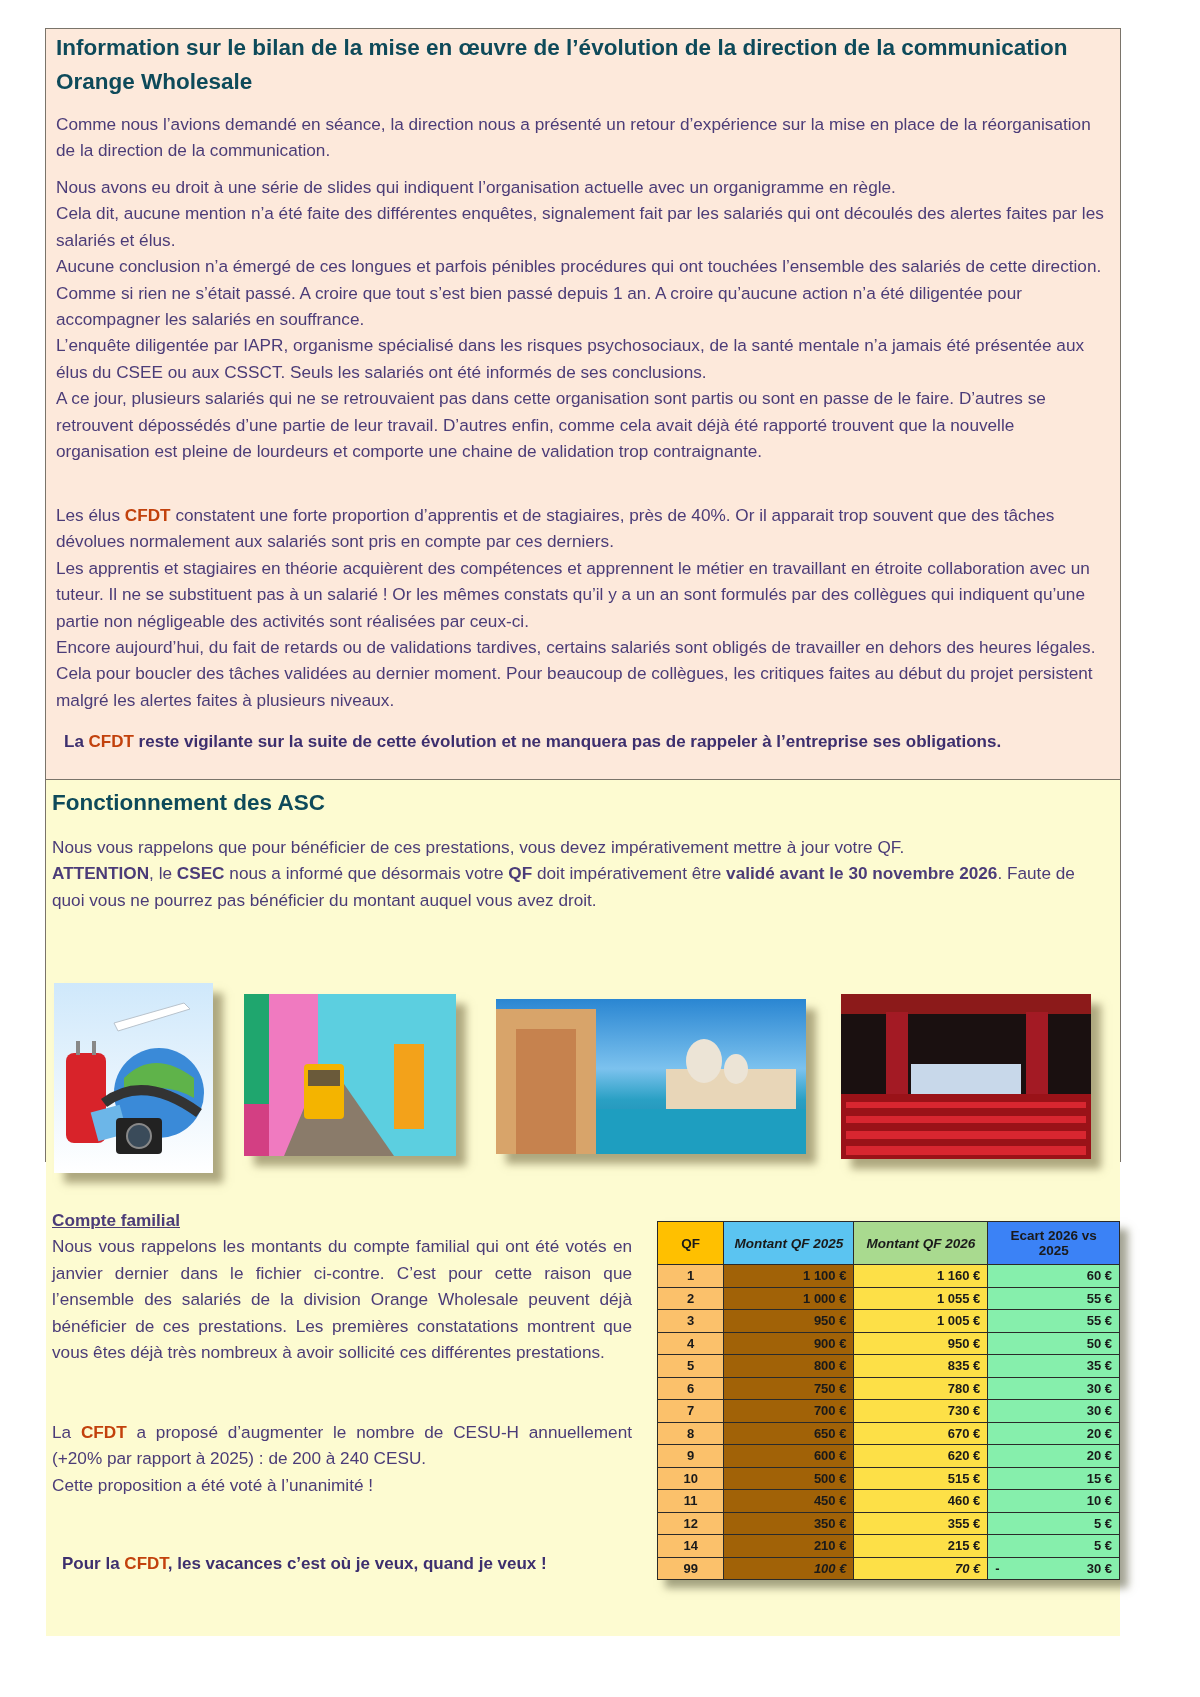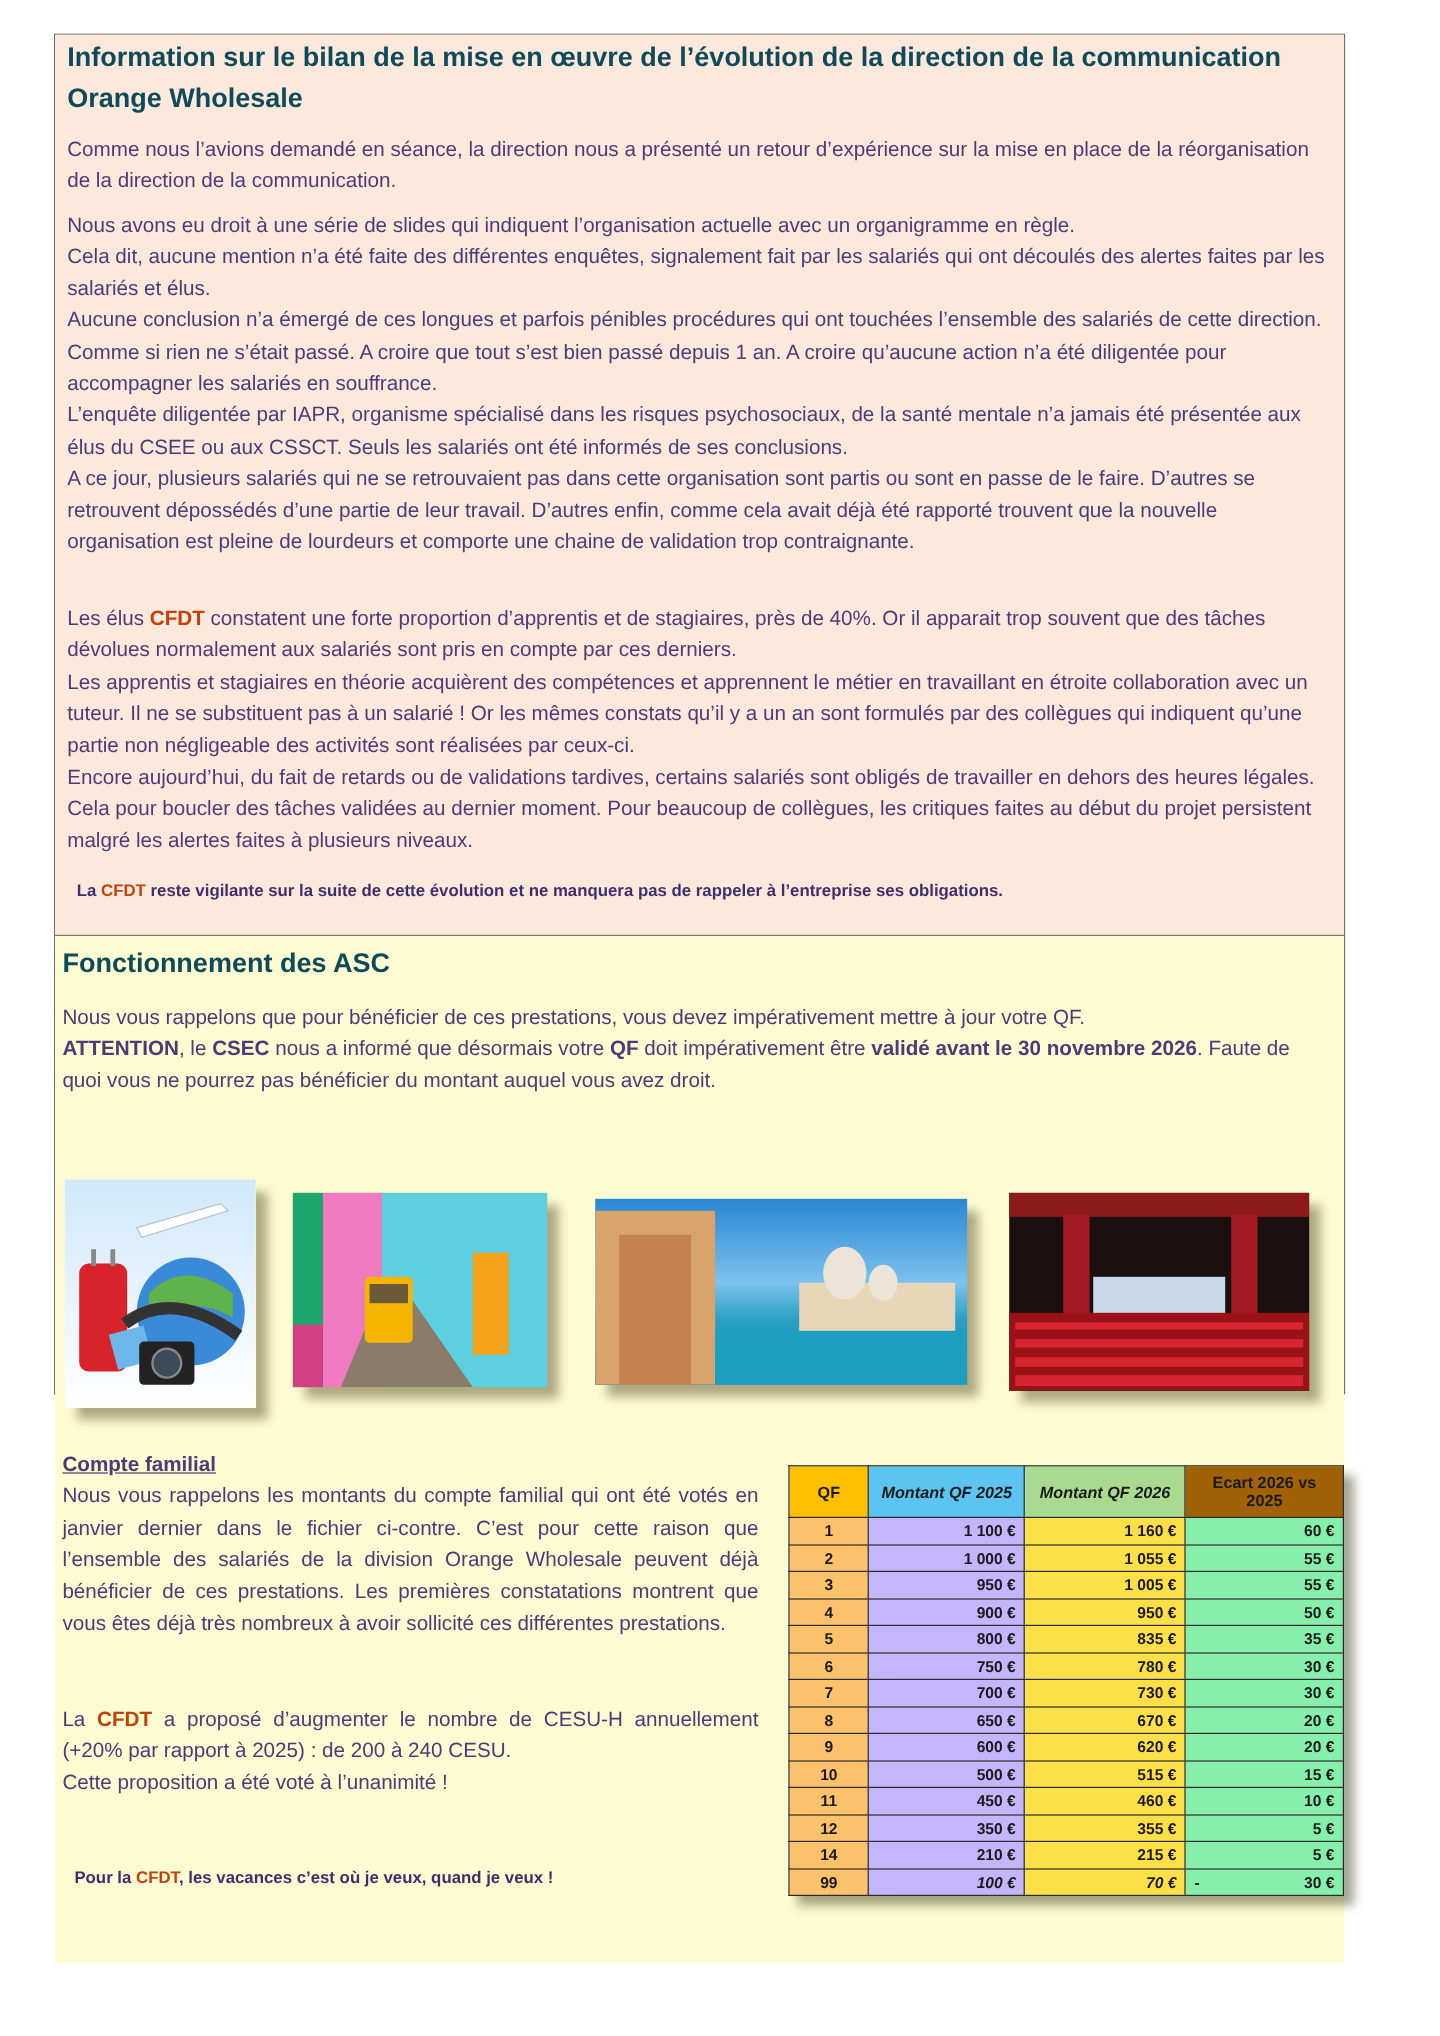--- a/index.html
+++ b/index.html
@@ -6,38 +6,38 @@
   body { width:1200px; height:1697px; position:relative; font-family:"Liberation Sans", sans-serif; overflow:hidden; }
   .page { position:absolute; left:45px; top:28px; width:1076px; height:1134px; border:1.5px solid #7a746a; box-sizing:border-box; }
   .sec1 { position:absolute; left:0; top:0; width:100%; height:751px; background:#fde9db; border-bottom:1.5px solid #7a746a; box-sizing:border-box; }
   .sec2 { position:absolute; left:0; top:751px; width:100%; height:856px; background:#fdfbd1; }
   .h1 { position:absolute; left:10px; top:2px; width:1040px; color:#0e4a5a; font-weight:bold; font-size:22.5px; line-height:34px; }
   .h2 { position:absolute; left:6px; top:8px; color:#0e4a5a; font-weight:bold; font-size:22.5px; line-height:30px; }
   .txt { color:#4b3c78; font-size:17.2px; line-height:26.4px; }
   .para { position:absolute; left:10px; width:1055px; margin:0; }
   .cfdt { color:#c2410c; font-weight:bold; }
   .b { font-weight:bold; }
-  .closing { position:absolute; left:18px; width:1050px; font-weight:bold; color:#3d2f6e; font-size:14px; line-height:26px; }
+  .closing { position:absolute; left:18px; width:1050px; font-weight:bold; color:#3d2f6e; font-size:17px; line-height:26px; }
   .photo { position:absolute; box-shadow:10px 10px 8px rgba(110,100,60,0.55); overflow:hidden; }
   .sub { text-decoration:underline; font-weight:bold; }
   .col-left { position:absolute; left:6px; width:592px; }
   .just { text-align:justify; }
   table.qf { position:absolute; left:611px; top:441px; border-collapse:collapse; box-shadow:8px 8px 8px rgba(90,90,60,0.55); font-family:"Liberation Sans", sans-serif; font-weight:bold; font-size:13px; color:#1a1a1a; }
   table.qf th, table.qf td { border:1.6px solid #2a2a2a; padding:0 7px; height:21.5px; }
   table.qf th { height:42px; font-size:13.5px; }
   .c-qf { width:52px; text-align:center; }
   .c-25 { width:116px; text-align:right; }
   .c-26 { width:120px; text-align:right; }
   .c-ec { width:118px; text-align:right; }
   th.c-qf { background:#ffc000; }
   th.c-25 { background:#5bc4f1; font-style:italic; text-align:center; }
   th.c-26 { background:#a9da8f; font-style:italic; text-align:center; }
-  th.c-ec { background:#a16207; text-align:center; }
+  th.c-ec { background:#3b82f6; text-align:center; }
   td.c-qf { background:#fbc16b; }
-  td.c-25 { background:#c4b5fd;margin-top:48px; }
+  td.c-25 { background:#a16207;margin-top:48px; }
   td.c-26 { background:#fde047;margin-left:20px; }
   td.c-ec { background:#86efac; }
   .it { font-style:italic; }
   .neg { float:left; }
 </style>
 </head>
 <body>
 
 <div class="page">
 

